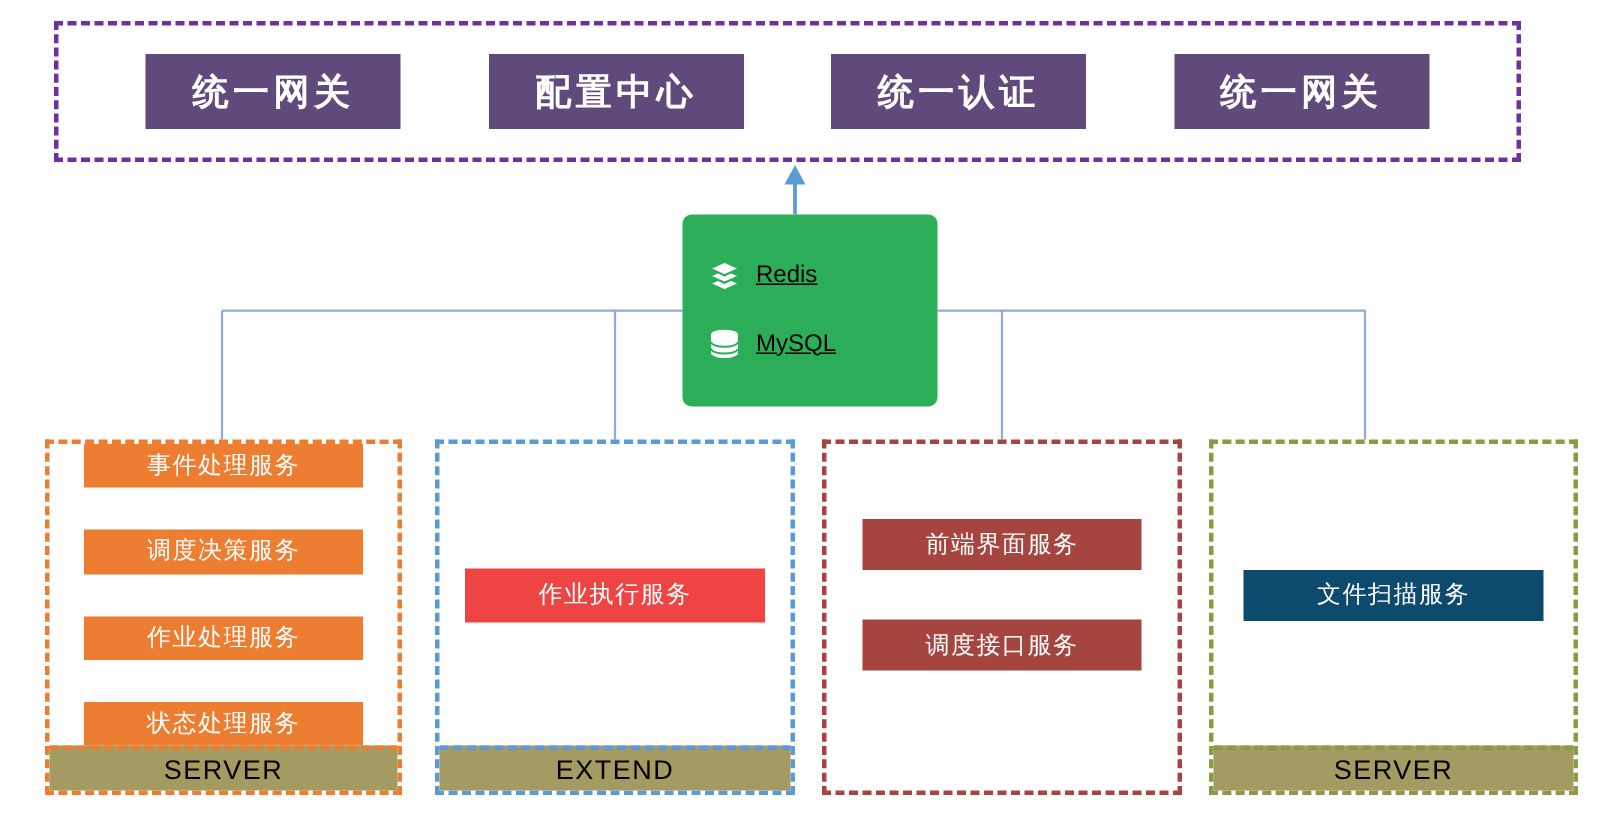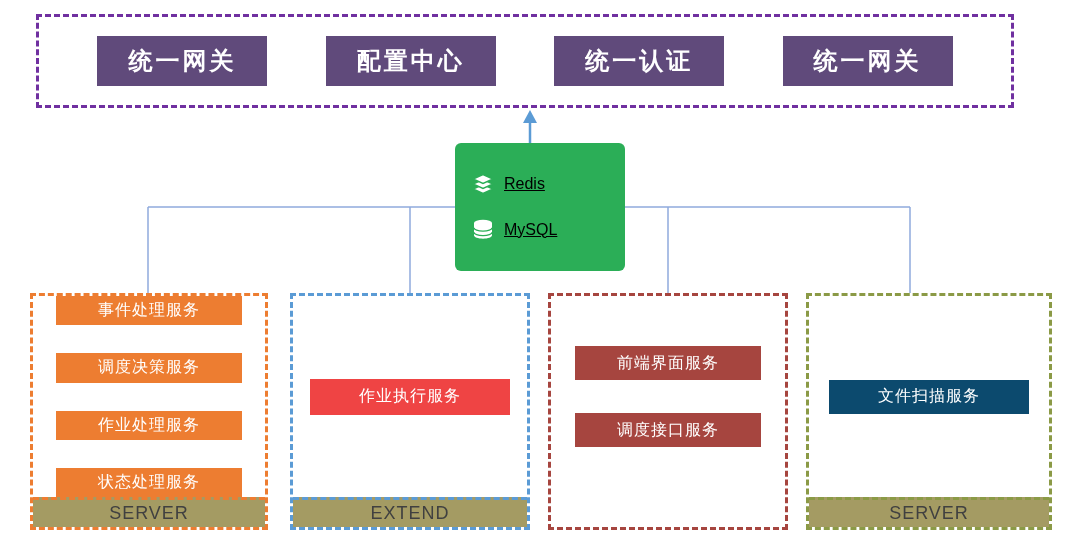--- a/index.html
+++ b/index.html
@@ -37,21 +37,21 @@
   .web .services{gap:33px;}
 
   .svc{color:#fff;font-size:16px;letter-spacing:1px;height:34px;
     display:flex;align-items:center;justify-content:center;}
   .server .svc{width:186px;background:#ED7D31;}
   .agent .svc{width:200px;height:36px;background:#ef4444;}
   .web .svc{width:186px;background:#A6453F;}
   .extend .svc{width:200px;background:#0c4a6e;}
 
   .group-footer{position:absolute;left:0;right:0;bottom:0;height:30px;
-    background:#A49B63;color:#404040;display:flex;align-items:center;justify-content:center;
+    background:#A49B63;color:#000000;display:flex;align-items:center;justify-content:center;
     font-size:18px;letter-spacing:1px;
     border-top-width:3px;border-top-style:dashed;border-top-color:inherit;box-sizing:border-box;}
 </style>
 </head>
 <body>
 
 <div class="canvas">
 
   <svg class="connectors" viewBox="0 0 1080 545">
     <g stroke="#8FAADC" stroke-width="1.5">

